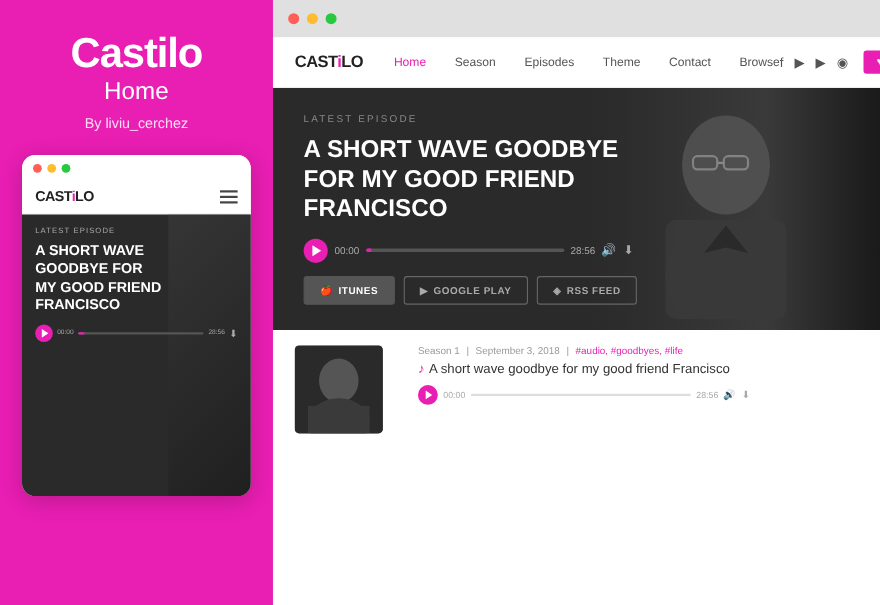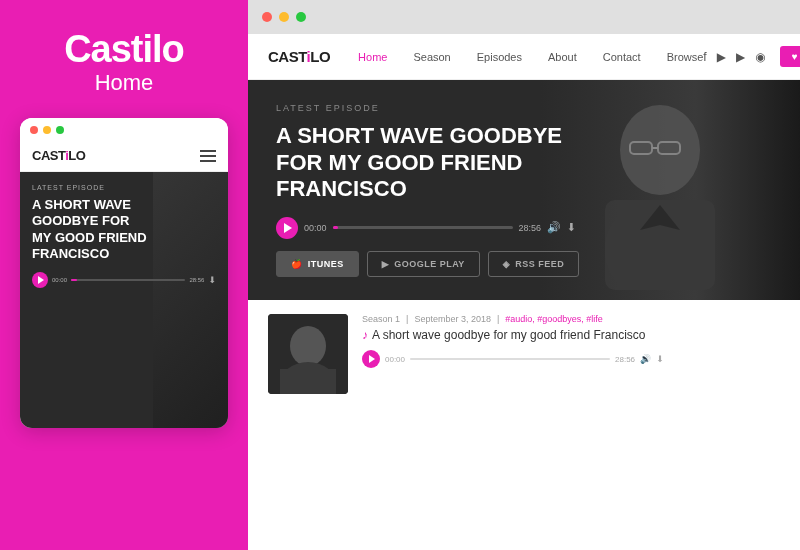--- a/index.html
+++ b/index.html
@@ -481,21 +481,21 @@
       color: #222;
       margin-bottom: 12px;
     }
 
     .browse-heading span {
       color: #e91eb3;
     }
 
     .episode-row {
       display: flex;
-      gap: 14px;
+      gap: 32px;
       align-items: flex-start;
     }
 
     .episode-thumb {
       width: 80px;
       height: 80px;
       border-radius: 4px;
       background: linear-gradient(135deg, #3a3a3a, #1a1a1a);
       flex-shrink: 0;
       overflow: hidden;
@@ -581,20 +581,21 @@
       color: #aaa;
     }
   </style>
 </head>
 <body>
 
 <div class="left-panel">
   <div style="text-align:center;">
     <div class="brand-title">Castilo</div>
     <div class="brand-subtitle">Home</div>
+    <div class="brand-author">By liviu_cerchez</div>
   </div>
 
   <div class="mobile-preview">
     <div class="mobile-dots">
       <div class="mobile-dot red"></div>
       <div class="mobile-dot yellow"></div>
       <div class="mobile-dot green"></div>
     </div>
 
     <div class="mobile-nav">
@@ -638,21 +639,21 @@
   <div class="browser-content">
 
     <nav class="desktop-nav">
       <div class="desktop-logo">
         CAST<span>i</span>LO
       </div>
       <div class="nav-links">
         <a class="nav-link active">Home</a>
         <a class="nav-link">Season</a>
         <a class="nav-link">Episodes</a>
-        <a class="nav-link">About</a>
+        <a class="nav-link">Theme</a>
         <a class="nav-link">Contact</a>
         <a class="nav-link">Browse</a>
       </div>
       <div class="nav-social">
         <span class="social-icon">f</span>
         <span class="social-icon">▶</span>
         <span class="social-icon">▶</span>
         <span class="social-icon">◉</span>
       </div>
       <button class="donate-btn">

